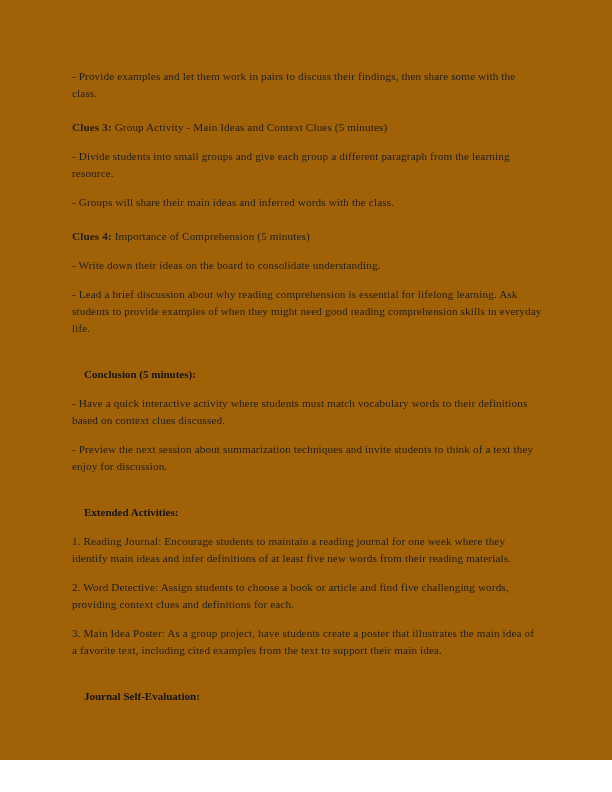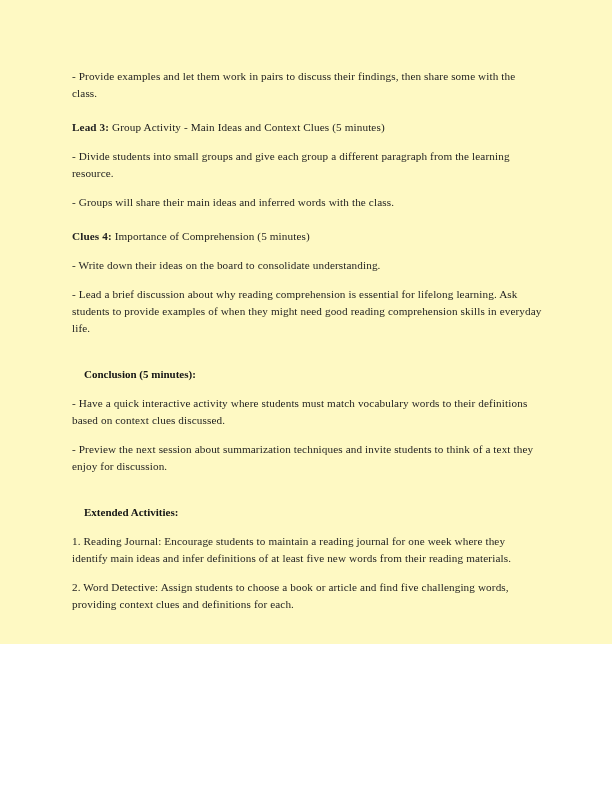--- a/index.html
+++ b/index.html
@@ -7,22 +7,22 @@
     margin: 0;
     padding: 0;
     background: #ffffff;
   }
   body {
     font-family: "Liberation Serif", "DejaVu Serif", serif;
   }
   .page {
     position: relative;
     width: 612px;
-    height: 644px;
-    background: #fef9c3;
+    height: 760px;
+    background: #a16207;
     overflow: hidden;
     box-sizing: border-box;
   }
   .text-column {
     position: absolute;
     left: 72px;
     top: 68px;
     width: 470px;
   }
   .para {
@@ -53,40 +53,41 @@
 </head>
 <body>
 
 <div class="page">
   <div class="text-column">
 
     <p class="para">- Provide examples and let them work in pairs to discuss their findings, then share some with the class.</p>
 
     <div class="spacer-line"></div>
 
-    <p class="para"><span class="bold">Lead 3:</span><span> Group Activity - Main Ideas and Context Clues (5 minutes)</span></p>
+    <p class="para"><span class="bold">Clues 3:</span><span> Group Activity - Main Ideas and Context Clues (5 minutes)</span></p>
     <p class="para">- Divide students into small groups and give each group a different paragraph from the learning resource.</p>
     <p class="para">- Groups will share their main ideas and inferred words with the class.</p>
 
     <div class="spacer-line"></div>
 
     <p class="para"><span class="bold">Clues 4:</span><span> Importance of Comprehension (5 minutes)</span></p>
     <p class="para">- Write down their ideas on the board to consolidate understanding.</p>
     <p class="para">- Lead a brief discussion about why reading comprehension is essential for lifelong learning. Ask students to provide examples of when they might need good reading comprehension skills in everyday life.</p>
 
     <div class="spacer-line"></div>
 
     <p class="heading">Conclusion (5 minutes):</p>
     <p class="para">- Have a quick interactive activity where students must match vocabulary words to their definitions based on context clues discussed.</p>
     <p class="para">- Preview the next session about summarization techniques and invite students to think of a text they enjoy for discussion.</p>
 
     <div class="spacer-line"></div>
 
     <p class="heading">Extended Activities:</p>
     <p class="para">1. Reading Journal: Encourage students to maintain a reading journal for one week where they identify main ideas and infer definitions of at least five new words from their reading materials.</p>
     <p class="para">2. Word Detective: Assign students to choose a book or article and find five challenging words, providing context clues and definitions for each.</p>
+    <p class="para">3. Main Idea Poster: As a group project, have students create a poster that illustrates the main idea of a favorite text, including cited examples from the text to support their main idea.</p>
 
     <div class="spacer-line"></div>
 
     <p class="heading">Journal Self-Evaluation:</p>
 
   </div>
 </div>
 
 </body></html>

